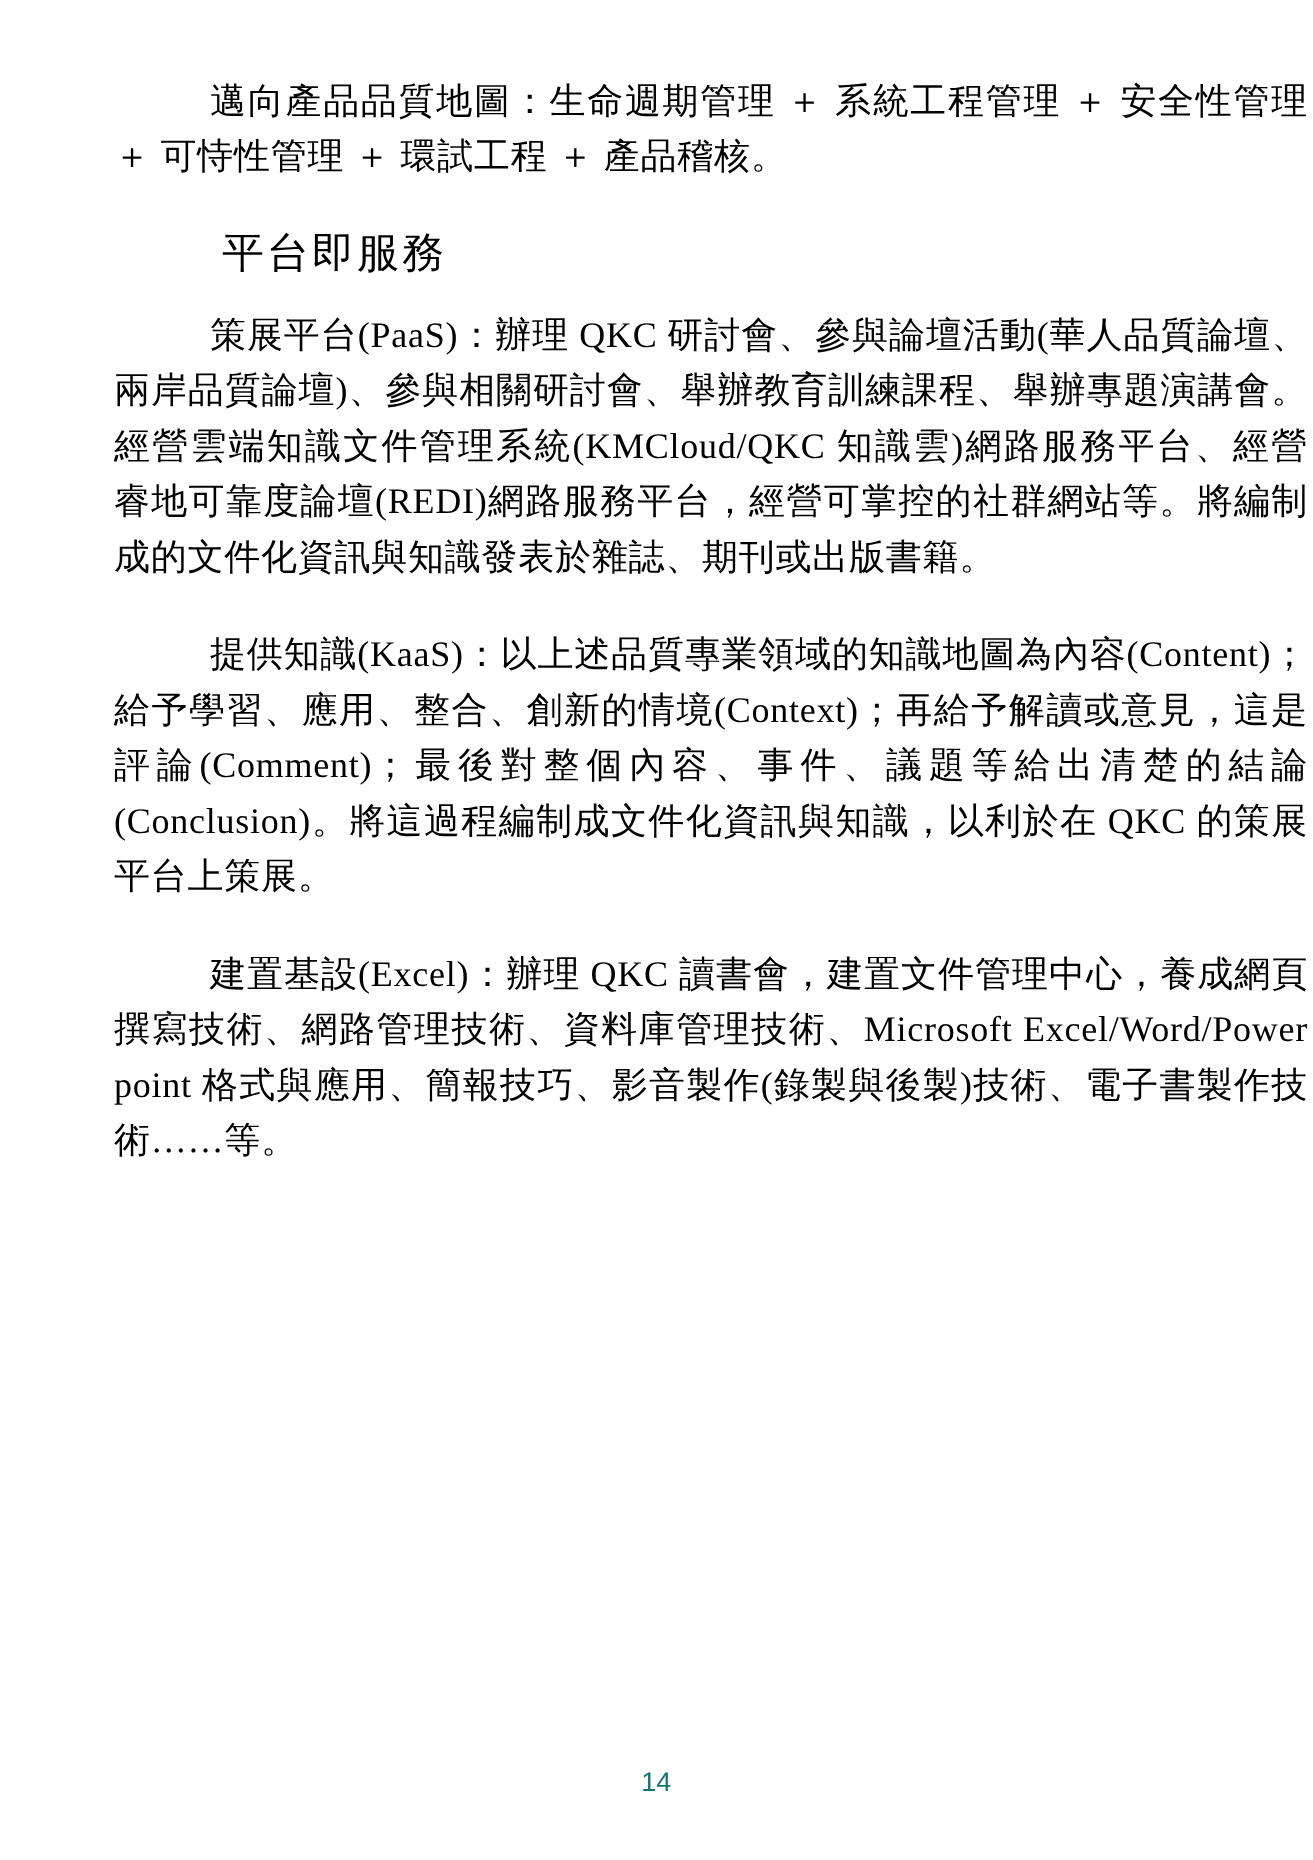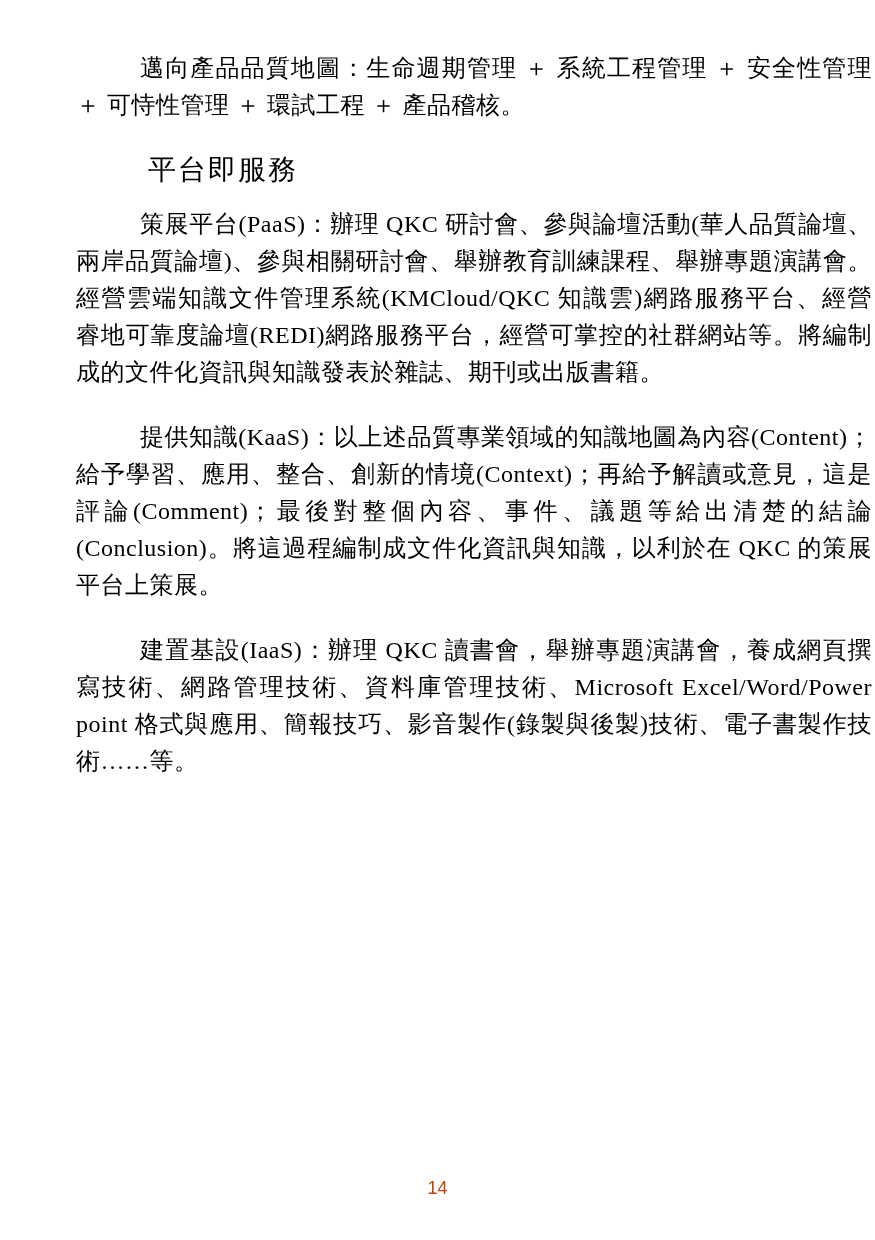--- a/index.html
+++ b/index.html
@@ -43,36 +43,36 @@
     line-height: 36px;
   }
   .page-footer {
     position: absolute;
     top: 1178px;
     left: 0;
     width: 875px;
     text-align: center;
     font-family: "Liberation Sans", "DejaVu Sans", sans-serif;
     font-size: 18px;
-    color: #c2410c;
+    color: #0f766e;
   }
 </style>
 </head>
 <body>
 
 <div class="page">
   <div class="content">
     <p class="para">邁向產品品質地圖：生命週期管理 ＋ 系統工程管理 ＋ 安全性管理 ＋ 可恃性管理 ＋ 環試工程 ＋ 產品稽核。</p>
 
 
 
     <h2 class="heading">平台即服務</h2>
 
 
     <p class="para">策展平台(PaaS)：辦理 QKC 研討會、參與論壇活動(華人品質論壇、兩岸品質論壇)、參與相關研討會、舉辦教育訓練課程、舉辦專題演講會。經營雲端知識文件管理系統(KMCloud/QKC 知識雲)網路服務平台、經營睿地可靠度論壇(REDI)網路服務平台，經營可掌控的社群網站等。將編制成的文件化資訊與知識發表於雜誌、期刊或出版書籍。</p>
 
     <p class="para">提供知識(KaaS)：以上述品質專業領域的知識地圖為內容(Content)；給予學習、應用、整合、創新的情境(Context)；再給予解讀或意見，這是評論(Comment)；最後對整個內容、事件、議題等給出清楚的結論(Conclusion)。將這過程編制成文件化資訊與知識，以利於在 QKC 的策展平台上策展。</p>
 
-    <p class="para">建置基設(IaaS)：辦理 QKC 讀書會，舉辦專題演講會，養成網頁撰寫技術、網路管理技術、資料庫管理技術、Microsoft Excel/Word/Power point 格式與應用、簡報技巧、影音製作(錄製與後製)技術、電子書製作技術……等。</p>
+    <p class="para">建置基設(Excel)：辦理 QKC 讀書會，建置文件管理中心，養成網頁撰寫技術、網路管理技術、資料庫管理技術、Microsoft Excel/Word/Power point 格式與應用、簡報技巧、影音製作(錄製與後製)技術、電子書製作技術……等。</p>
   </div>
 
   <div class="page-footer">14</div>
 </div>
 
 </body></html>

